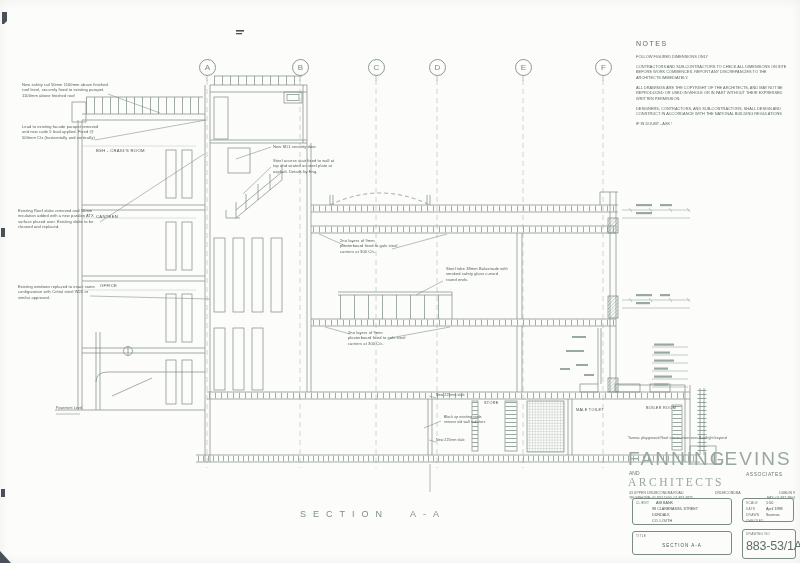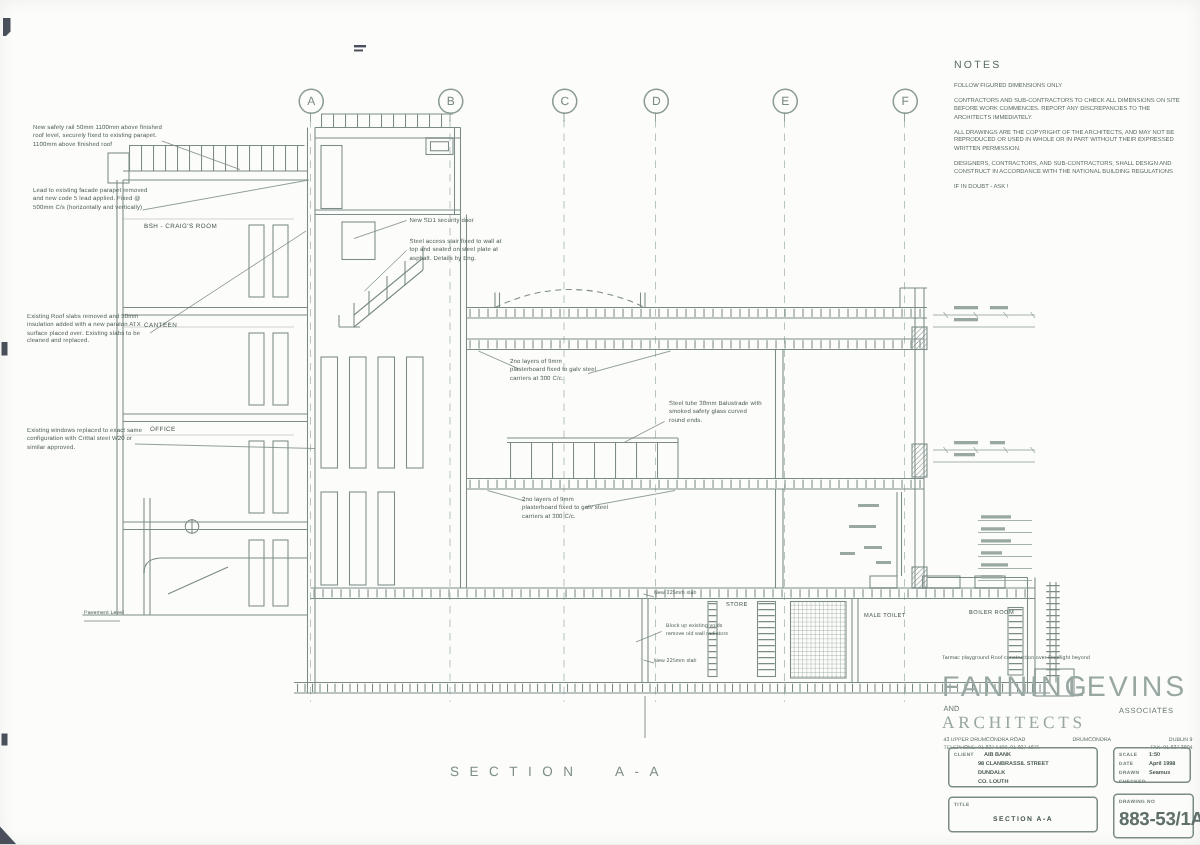--- a/index.html
+++ b/index.html
@@ -17,21 +17,21 @@
   .section-title{position:absolute;left:300px;top:509px;font-size:9px;letter-spacing:7px;word-spacing:12px;
                  color:#7d8d87;white-space:nowrap;}
   .tb{position:absolute;left:624px;top:444px;width:172px;height:118px;}
   .firm1{position:absolute;left:4px;top:4px;font-size:19px;letter-spacing:2px;color:#98a7a1;}
   .firm2{position:absolute;left:88px;top:4px;font-size:19px;letter-spacing:2px;color:#98a7a1;}
   .tb-and{position:absolute;left:5px;top:26px;font-size:5px;color:#6a7a74;}
   .tb-assoc{position:absolute;left:122px;top:27px;font-size:5px;letter-spacing:.5px;color:#6a7a74;}
   .tb-arch{position:absolute;left:4px;top:32px;font-size:11.5px;letter-spacing:2.5px;color:#98a7a1;font-family:Liberation Serif, serif;}
   .tb-addr{position:absolute;left:5px;top:47px;width:166px;display:flex;font-size:3.5px;line-height:1.5;color:#5c6c66;}
   .tb-addr .c1{width:86px;}.tb-addr .c2{width:44px;}.tb-addr .c3{width:36px;text-align:right;}
-  .box{position:absolute;border:0.8px solid #7b8b85;border-radius:3px;box-sizing:border-box;padding:2px 3px;font-weight:bold;}
+  .box{position:absolute;border:0.8px solid #7b8b85;border-radius:3px;box-sizing:border-box;padding:2px 3px;}
   .bx-client{left:8px;top:54px;width:100px;height:27px;}
   .bx-scale{left:118px;top:54px;width:52px;height:24px;}
   .bx-title{left:8px;top:87px;width:100px;height:24px;}
   .bx-dwg{left:118px;top:85px;width:54px;height:30px;}
   .lbl{font-size:3.2px;color:#6a7a74;letter-spacing:.3px;}
   .val{font-size:3.7px;color:#46564f;}
   .row{display:flex;gap:4px;line-height:1.6;}
   .row .lbl{width:16px;}
   .indent{margin-left:16px;line-height:1.6;}
   .tb-title-val{text-align:center;font-size:4.5px;letter-spacing:1px;margin-top:5px;color:#46564f;}

